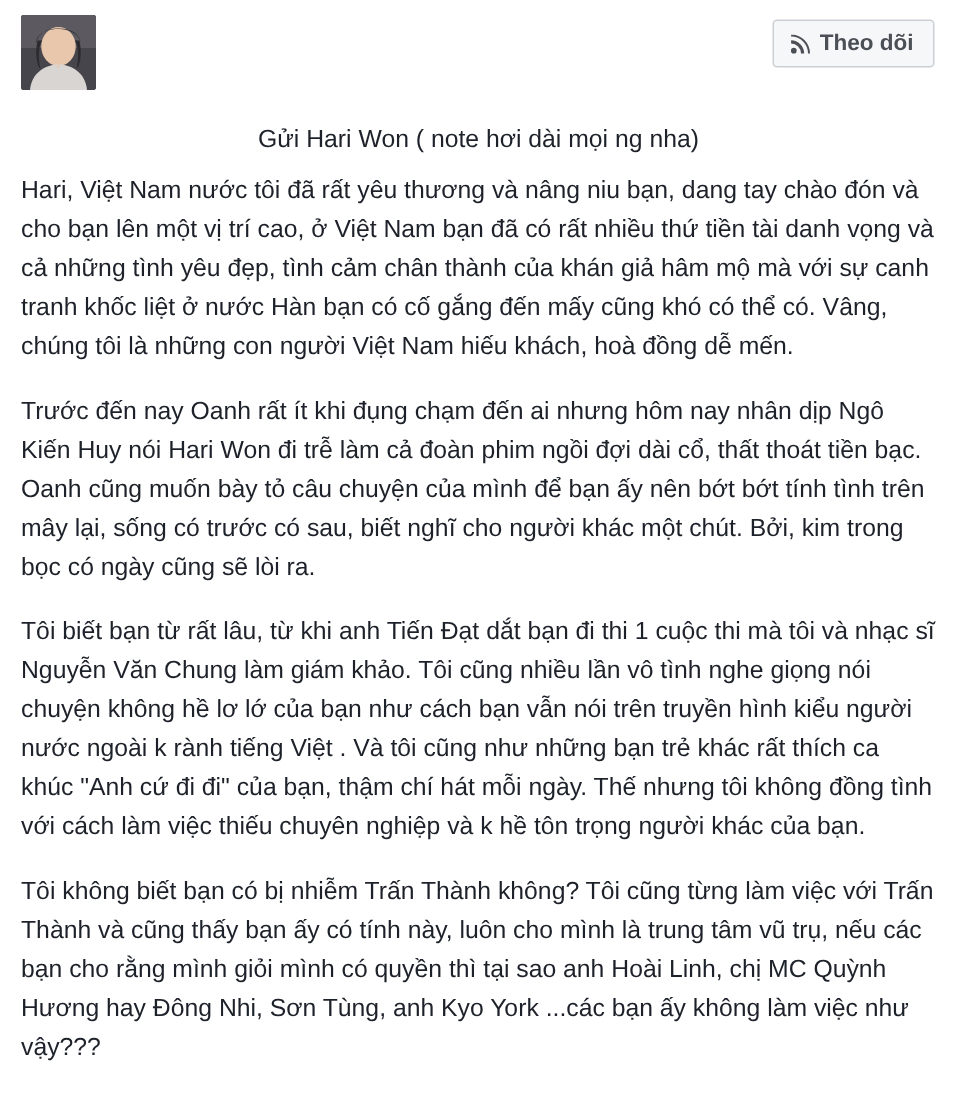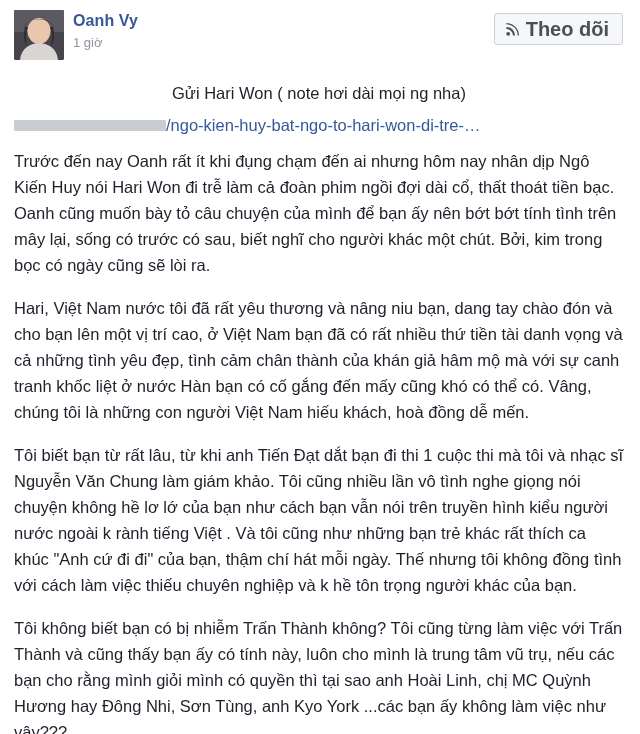--- a/index.html
+++ b/index.html
@@ -65,21 +65,21 @@
     position: absolute;
     right: 1px;
     top: 3px;
     display: flex;
     align-items: center;
     gap: 7px;
     background: #f6f7f9;
     border: 1px solid #ccd0d5;
     border-radius: 3px;
     padding: 6px 13px 6px 11px;
-    font-size: 20px;
+    font-size: 15px;
     font-weight: bold;
     color: #4b4f56;
     cursor: pointer;
     line-height: 18px;
   }
   .follow-button .rss-icon svg { display: block; }
 
   
   .post-body {
     margin-top: 14px;
@@ -134,45 +134,37 @@
         <rect x="0" y="0" width="50" height="22" fill="#5c5a60"></rect>
         <ellipse cx="25" cy="21" rx="11.5" ry="13" fill="#e8c7ad"></ellipse>
         <path d="M10 19 C10 6, 40 6, 40 20 C40 13, 34 9, 25 9 C16 9, 11 13, 10 19 Z" fill="#2b2a2e"></path>
         <path d="M11 17 C9 27, 11 34, 13 36 C11 27, 12 21, 14 17 Z" fill="#2b2a2e"></path>
         <path d="M39 17 C41 27, 39 34, 37 36 C39 27, 38 21, 36 17 Z" fill="#2b2a2e"></path>
         <path d="M25 33 C33 33, 43 38, 44 50 L6 50 C7 38, 17 33, 25 33 Z" fill="#d8d5d2"></path>
         <path d="M25 33 C27.5 36, 22.5 36, 25 33 Z" fill="#e8c7ad"></path>
       </svg>
     </div>
 
-    <div class="header-text">
-      <span class="author-name">Oanh Vy</span>
-      <span class="post-meta">1 giờ</span>
-    </div>
 
     <div class="follow-button">
       <span class="rss-icon">
         <svg width="13" height="13" viewBox="0 0 13 13">
           <circle cx="2.2" cy="10.8" r="1.9" fill="#4b4f56"></circle>
           <path d="M0.4 6.0 A6.6 6.6 0 0 1 7.0 12.6 L9.1 12.6 A8.7 8.7 0 0 0 0.4 3.9 Z" fill="#4b4f56"></path>
           <path d="M0.4 1.3 A11.3 11.3 0 0 1 11.7 12.6 L13 12.6 A12.6 12.6 0 0 0 0.4 0 Z" fill="#4b4f56"></path>
         </svg>
       </span>
       <span>Theo dõi</span>
     </div>
   </div>
 
   <div class="post-body">
 
     <p class="first-line">Gửi Hari Won ( note hơi dài mọi ng nha)</p>
 
-    <div class="link-row">
-      <span class="link-redaction"></span>
-      <a class="post-link" href="#">/ngo-kien-huy-bat-ngo-to-hari-won-di-tre-…</a>
-    </div>
 
+    <p>Hari, Việt Nam nước tôi đã rất yêu thương và nâng niu bạn, dang tay chào đón và cho bạn lên một vị trí cao, ở Việt Nam bạn đã có rất nhiều thứ tiền tài danh vọng và cả những tình yêu đẹp, tình cảm chân thành của khán giả hâm mộ mà với sự canh tranh khốc liệt ở nước Hàn bạn có cố gắng đến mấy cũng khó có thể có. Vâng, chúng tôi là những con người Việt Nam hiếu khách, hoà đồng dễ mến.</p>
     <p>Trước đến nay Oanh rất ít khi đụng chạm đến ai nhưng hôm nay nhân dịp Ngô Kiến Huy nói Hari Won đi trễ làm cả đoàn phim ngồi đợi dài cổ, thất thoát tiền bạc. Oanh cũng muốn bày tỏ câu chuyện của mình để bạn ấy nên bớt bớt tính tình trên mây lại, sống có trước có sau, biết nghĩ cho người khác một chút. Bởi, kim trong bọc có ngày cũng sẽ lòi ra.</p>
-    <p>Hari, Việt Nam nước tôi đã rất yêu thương và nâng niu bạn, dang tay chào đón và cho bạn lên một vị trí cao, ở Việt Nam bạn đã có rất nhiều thứ tiền tài danh vọng và cả những tình yêu đẹp, tình cảm chân thành của khán giả hâm mộ mà với sự canh tranh khốc liệt ở nước Hàn bạn có cố gắng đến mấy cũng khó có thể có. Vâng, chúng tôi là những con người Việt Nam hiếu khách, hoà đồng dễ mến.</p>
     <p>Tôi biết bạn từ rất lâu, từ khi anh Tiến Đạt dắt bạn đi thi 1 cuộc thi mà tôi và nhạc sĩ Nguyễn Văn Chung làm giám khảo. Tôi cũng nhiều lần vô tình nghe giọng nói chuyện không hề lơ lớ của bạn như cách bạn vẫn nói trên truyền hình kiểu người nước ngoài k rành tiếng Việt . Và tôi cũng như những bạn trẻ khác rất thích ca khúc "Anh cứ đi đi" của bạn, thậm chí hát mỗi ngày. Thế nhưng tôi không đồng tình với cách làm việc thiếu chuyên nghiệp và k hề tôn trọng người khác của bạn.</p>
     <p>Tôi không biết bạn có bị nhiễm Trấn Thành không? Tôi cũng từng làm việc với Trấn Thành và cũng thấy bạn ấy có tính này, luôn cho mình là trung tâm vũ trụ, nếu các bạn cho rằng mình giỏi mình có quyền thì tại sao anh Hoài Linh, chị MC Quỳnh Hương hay Đông Nhi, Sơn Tùng, anh Kyo York ...các bạn ấy không làm việc như vậy???</p>
 
   </div>
 </div>
 
 </body></html>

